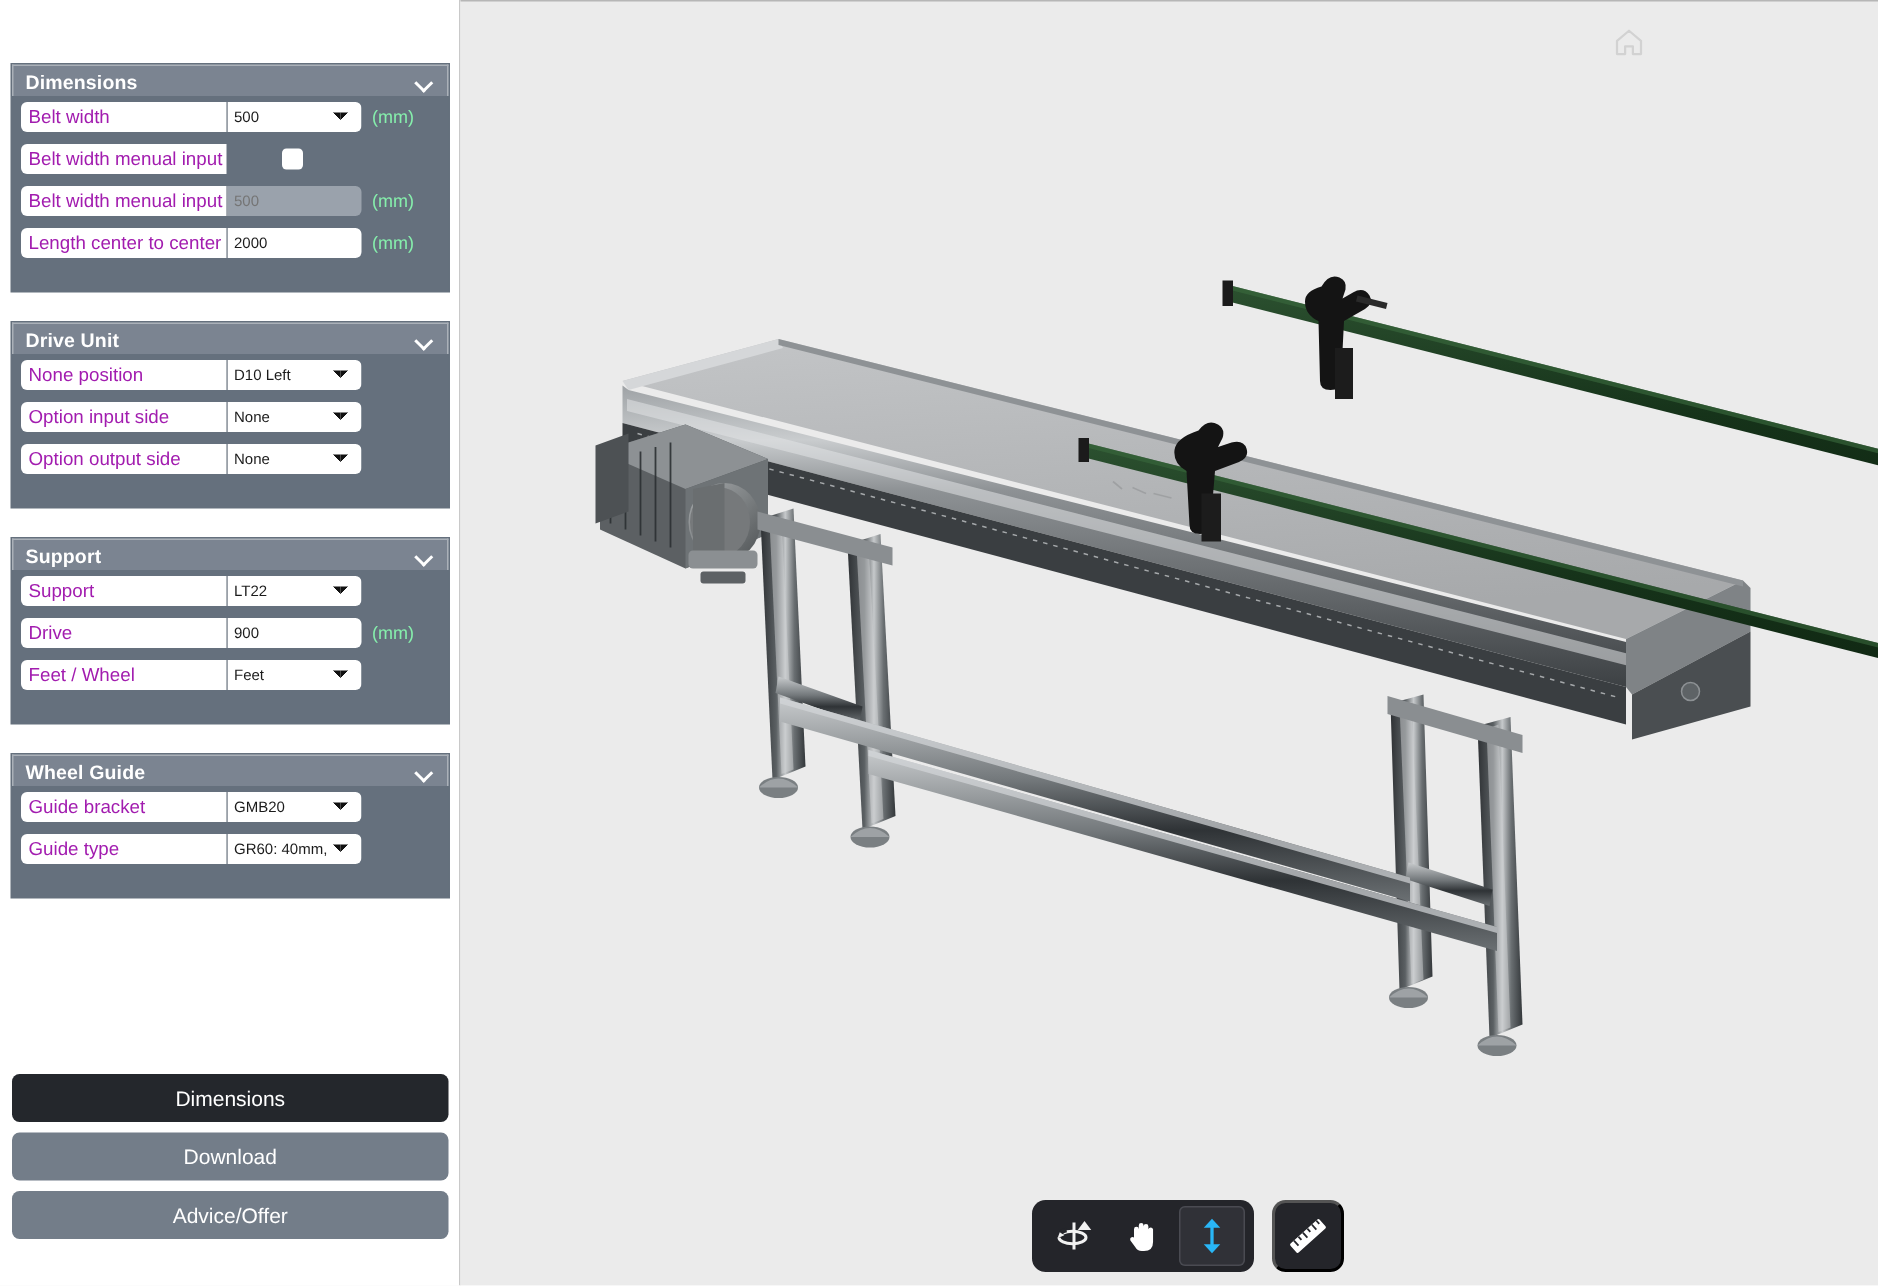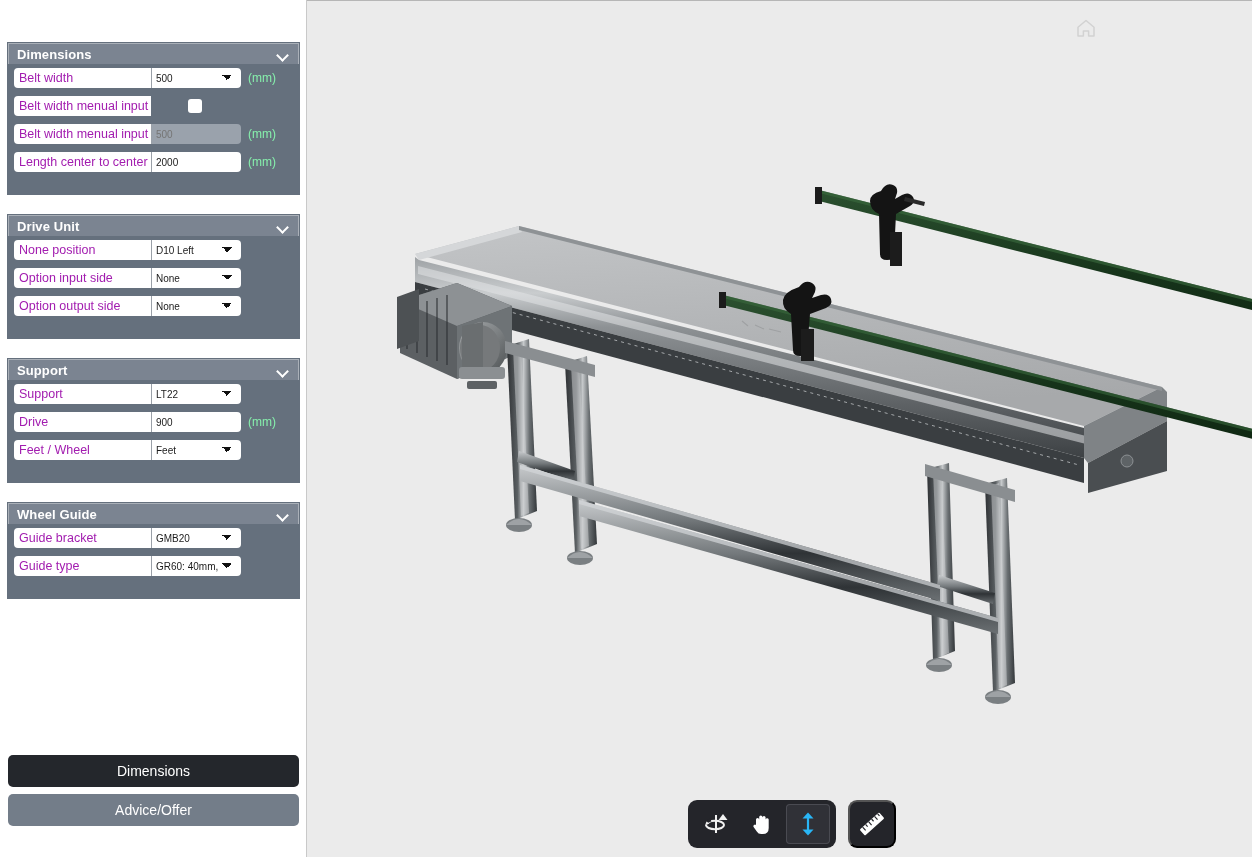--- a/index.html
+++ b/index.html
@@ -403,20 +403,21 @@
             </select>
           </div>
 
         </div>
       </div>
 
     </div>
 
     <div class="btn-stack">
       <button class="btn primary">Dimensions</button>
+      <button class="btn secondary">Download</button>
       <button class="btn secondary">Advice/Offer</button>
     </div>
 
   </div>
 
   <div class="viewport">
 
     <svg class="home-icon" viewBox="0 0 24 24">
       <path d="M4 11.2 12 4.5l8 6.7V20h-5.4v-5.1H9.4V20H4z" fill="none" stroke="#d2d2d2" stroke-width="1.5" stroke-linejoin="round"></path>
     </svg>

